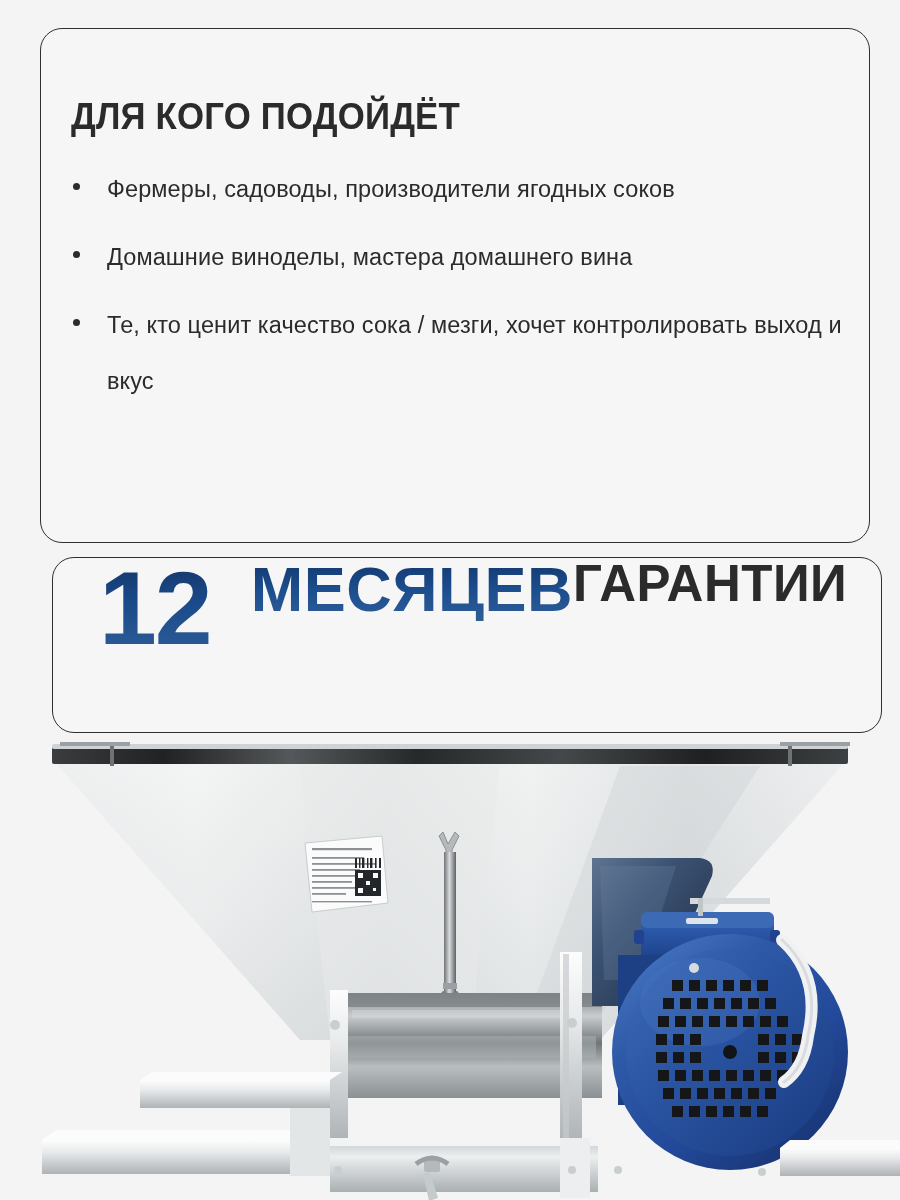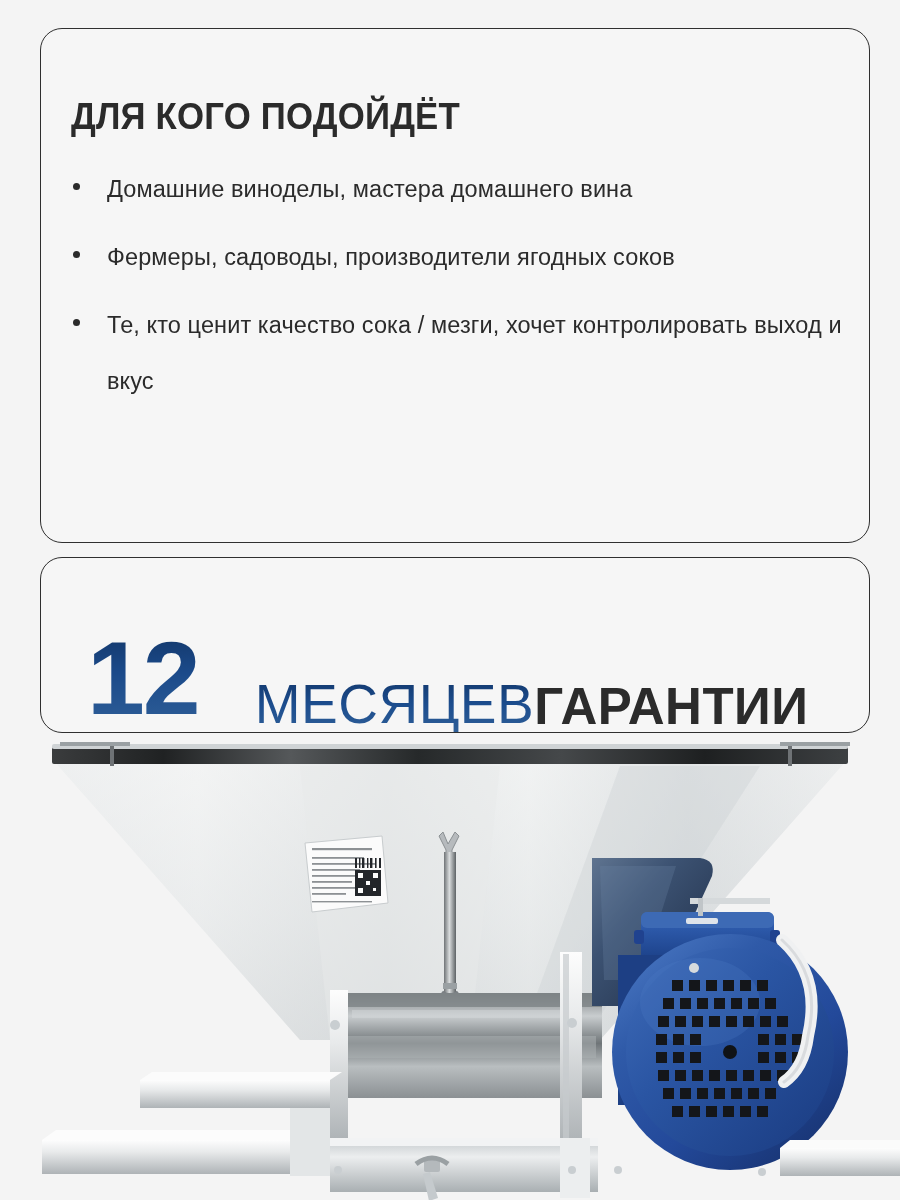--- a/index.html
+++ b/index.html
@@ -76,51 +76,51 @@
     top: 22px;
     width: 7px;
     height: 7px;
     border-radius: 50%;
     background: #2b2b2b;
   }
 
   
   .card-warranty {
     position: absolute;
-    left: 40px;
+    left: 52px;
     top: 557px;
     width: 830px;
     height: 176px;
     box-sizing: border-box;
     border: 1.6px solid #2f2f2f;
     border-radius: 22px;
     background: #f6f6f6;
     display: flex;
-    align-items: flex-end;
+    align-items: flex-start;
     padding-left: 46px;
   }
 
   .warranty-number {
     font-size: 104px;
     font-weight: 700;
     line-height: 1;
     letter-spacing: -2px;
     background: linear-gradient(180deg, #123566 0%, #1b4a8a 45%, #2f5f98 100%);
     -webkit-background-clip: text;
     background-clip: text;
     color: transparent;
     -webkit-text-fill-color: transparent;
     transform: translateY(-2px);
   }
 
   .warranty-months {
-    font-size: 55px;
-    font-weight: 400;
+    font-size: 63px;
+    font-weight: 700;
     line-height: 1;
-    margin-left: 56px;
+    margin-left: 40px;
     letter-spacing: 0.5px;
     background: linear-gradient(180deg, #12376b 0%, #1c4d8e 50%, #2e5e97 100%);
     -webkit-background-clip: text;
     background-clip: text;
     color: transparent;
     -webkit-text-fill-color: transparent;
   }
 
   .warranty-label {
     font-size: 51px;
@@ -147,25 +147,25 @@
 
 <div class="page">
 
   <section class="card-audience">
 
     <h1 class="card-title">ДЛЯ КОГО ПОДОЙДЁТ</h1>
 
     <ul class="bullet-list">
       <li class="bullet-item">
         <span class="bullet-dot"></span>
-        <span>Домашние виноделы, мастера домашнего вина</span>
+        <span>Фермеры, садоводы, производители ягодных соков</span>
       </li>
       <li class="bullet-item">
         <span class="bullet-dot"></span>
-        <span>Фермеры, садоводы, производители ягодных соков</span>
+        <span>Домашние виноделы, мастера домашнего вина</span>
       </li>
       <li class="bullet-item">
         <span class="bullet-dot"></span>
         <span>Те, кто ценит качество сока / мезги, хочет контролировать выход и вкус</span>
       </li>
     </ul>
   </section>
 
   <section class="card-warranty">
     <span class="warranty-number">12</span>

